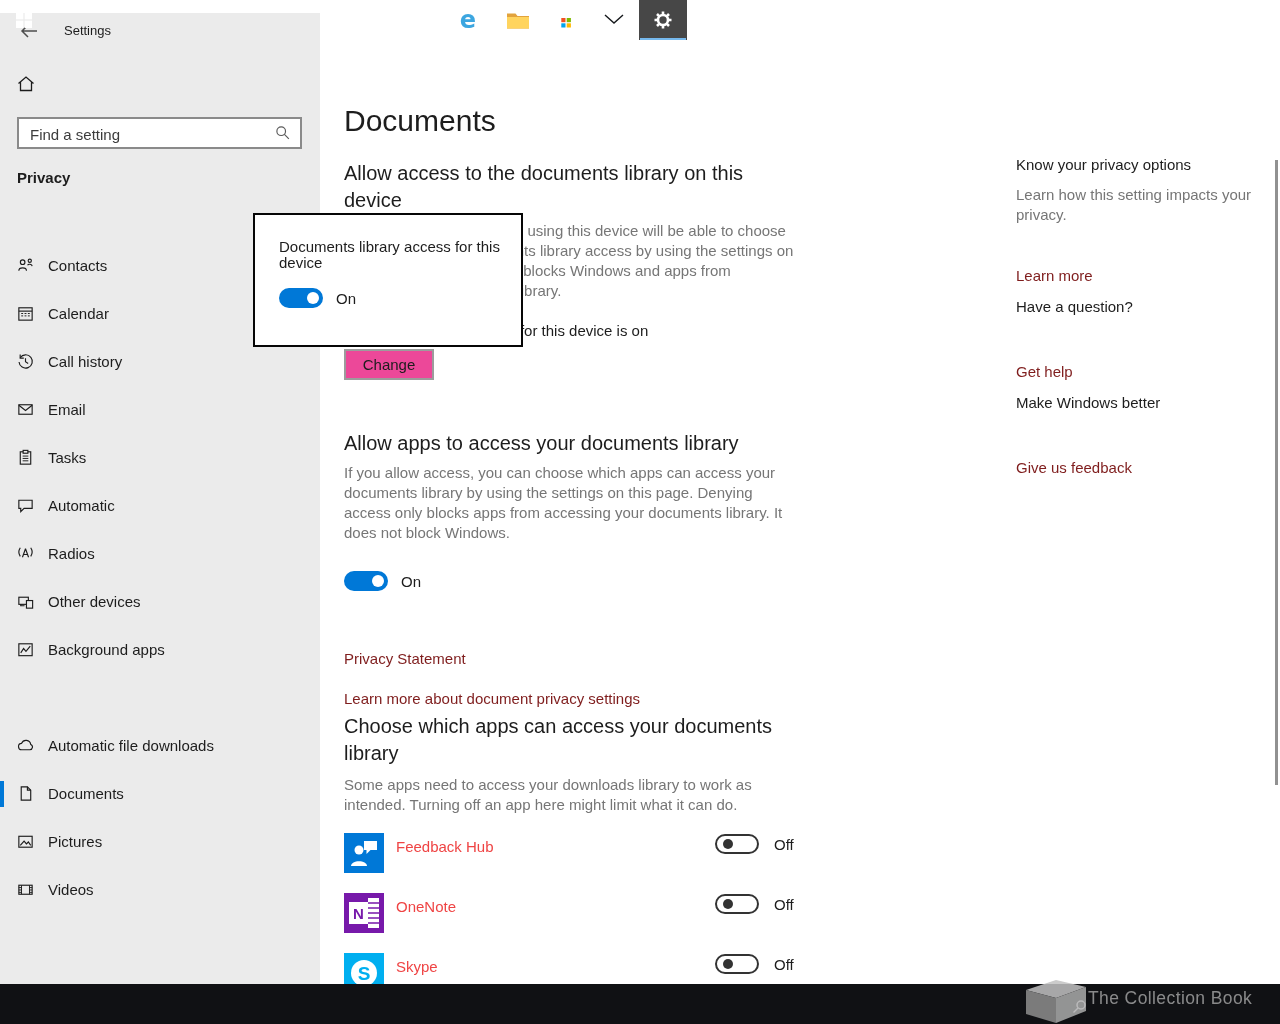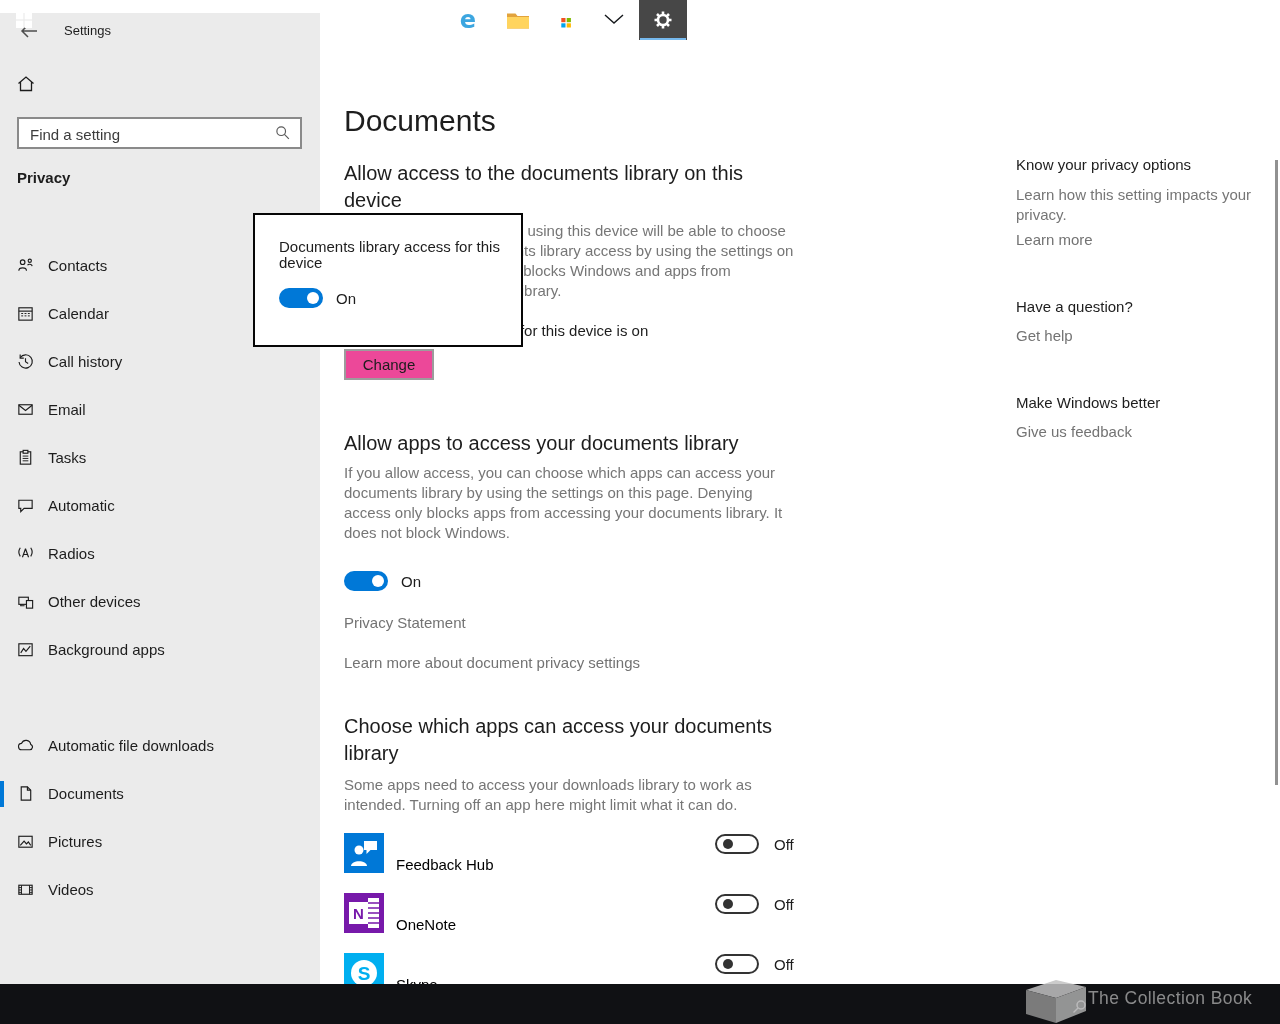--- a/index.html
+++ b/index.html
@@ -40,28 +40,28 @@
               border:2px solid #9c9c9c;box-sizing:border-box;font-size:15px;color:#1d1d1d;
               display:flex;align-items:center;justify-content:center;}
   .h2b{left:24px;top:430px;width:460px;}
   .para2{left:24px;top:463px;width:442px;}
   .toggle-on{position:absolute;width:44px;height:20px;border-radius:10px;background:#0078d7;}
   .toggle-on .knob{position:absolute;right:4px;top:4px;width:12px;height:12px;border-radius:50%;background:#fff;}
   .toggle-off{position:absolute;width:44px;height:20px;border-radius:10px;border:2px solid #333;box-sizing:border-box;background:transparent;}
   .toggle-off .dot{position:absolute;left:6px;top:3px;width:10px;height:10px;border-radius:50%;background:#333;}
   .tg2{left:24px;top:571px;}
   .tg2-label{position:absolute;left:81px;top:573px;font-size:15px;color:#1d1d1d;}
-  .link{position:absolute;font-size:15px;color:#737373;cursor:pointer;white-space:nowrap;}
+  .link{position:absolute;font-size:15px;color:#7f1d1d;cursor:pointer;white-space:nowrap;margin-top:36px;}
   .link1{left:24px;top:614px;}
   .link2{left:24px;top:654px;}
   .h2c{left:24px;top:713px;width:430px;}
   .para3{left:24px;top:775px;width:430px;}
   .app-row{position:absolute;left:24px;width:470px;height:40px;}
   .app-ico{position:absolute;left:0;top:0;width:40px;height:40px;}
-  .app-name{position:absolute;left:52px;top:23px;font-size:15px;color:#000000;white-space:nowrap;}
+  .app-name{position:absolute;left:52px;top:5px;font-size:15px;color:#ef4444;white-space:nowrap;}
   .app-toggle{left:371px;top:1px;}
   .app-state{position:absolute;left:430px;top:3px;font-size:15px;color:#1d1d1d;}
   .row1{top:833px;} .row2{top:893px;} .row3{top:953px;}
 
   
   .rail{position:absolute;left:1016px;top:0;width:250px;}
   .rail-h{position:absolute;font-size:15px;color:#1d1d1d;white-space:nowrap;}
   .rail-body{position:absolute;font-size:15px;color:#767676;line-height:20px;width:242px;}
 
   

